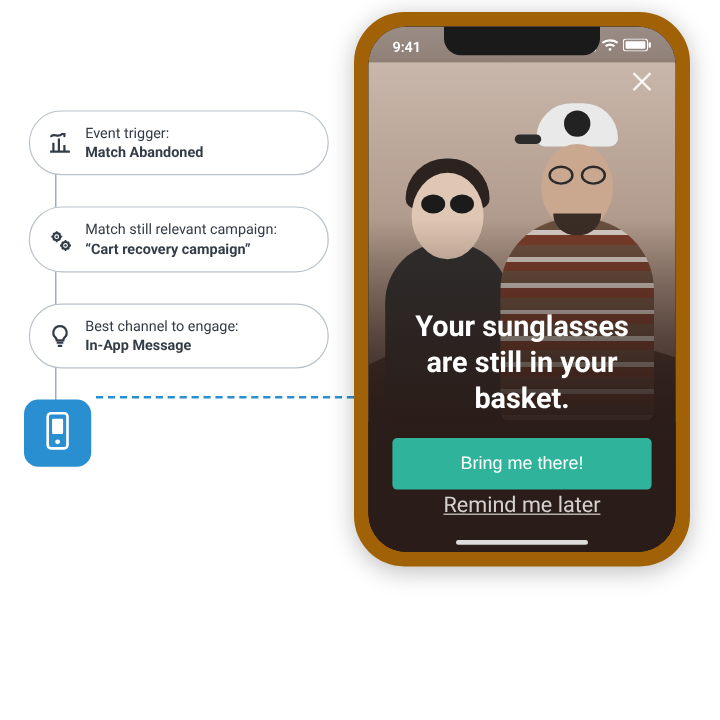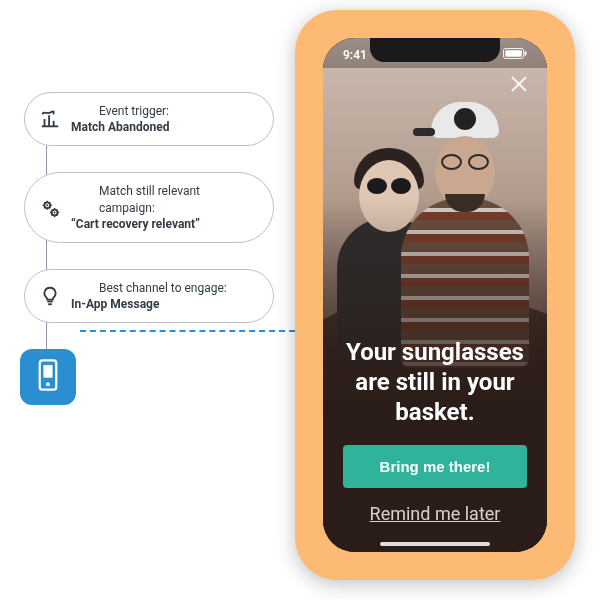--- a/index.html
+++ b/index.html
@@ -32,21 +32,21 @@
   }
   .pill .icon-slot {
     position: absolute;
     left: 14px;
     top: 50%;
     transform: translateY(-50%);
     width: 22px;
     height: 22px;
     color: #333c46;
   }
-  .pill .label { display: block; font-weight: 400; margin-left: 28px; }
+  .pill .label { display: block; font-weight: 400; }
   .pill .value { display: block; font-weight: 700; }
 
   
   .flow::before {
     content: "";
     position: absolute;
     left: 22px;
     top: 40px;
     bottom: 40px;
     width: 1px;
@@ -76,24 +76,24 @@
     height: 1px;
     border-top: 2px dashed #2a8fd1;
   }
 
   
   .phone {
     position: absolute;
     left: 295px;
     top: 10px;
     width: 280px;
-    height: 570px;
-    background: #fdba74;
+    height: 462px;
+    background: #a16207;
     border-radius: 42px;
-    padding: 28px;
+    padding: 12px;
     box-shadow: 0 4px 20px rgba(0,0,0,0.25);
   }
   .phone-inner {
     background: #000;
     border-radius: 32px;
     width: 100%;
     height: 100%;
     overflow: hidden;
     position: relative;
   }
@@ -321,26 +321,26 @@
     font-weight: 700;
     line-height: 1.25;
     margin-bottom: 18px;
   }
   .cta {
     display: block;
     width: 100%;
     background: #2fb39a;
     color: #fff;
     font-size: 15px;
-    font-weight: 700;
+    font-weight: 400;
     border: none;
     border-radius: 4px;
     padding: 13px 0;
     cursor: pointer;
-    margin-bottom: 15px;
+    margin-bottom: 3px;
   }
   .later {
     display: inline-block;
     color: rgba(255,255,255,0.8);
     font-size: 18px;
     text-decoration: underline;
     cursor: pointer;
   }
 
   .home-indicator {
@@ -384,21 +384,21 @@
           <path d="M5 0v2M5 8v2M0 5h2M8 5h2M1.8 1.8l1.4 1.4M6.8 6.8l1.4 1.4M8.2 1.8l-1.4 1.4M3.2 6.8l-1.4 1.4" stroke="currentColor" stroke-width="1.6"></path>
         </g>
         <g transform="translate(12,12)">
           <circle cx="5" cy="5" r="3.2" fill="none" stroke="currentColor" stroke-width="2"></circle>
           <circle cx="5" cy="5" r="1.1"></circle>
           <path d="M5 0v2M5 8v2M0 5h2M8 5h2M1.8 1.8l1.4 1.4M6.8 6.8l1.4 1.4M8.2 1.8l-1.4 1.4M3.2 6.8l-1.4 1.4" stroke="currentColor" stroke-width="1.6"></path>
         </g>
       </svg>
     </span>
     <span class="label">Match still relevant campaign:</span>
-    <span class="value">“Cart recovery relevant”</span>
+    <span class="value">“Cart recovery campaign”</span>
   </div>
 
   <div class="pill">
     <span class="icon-slot">
       <svg viewBox="0 0 24 24" fill="none" stroke="currentColor" stroke-width="2">
         <path d="M9 18h6"></path>
           <path d="M10 21h4"></path>
         <path d="M12 3a6 6 0 0 0-4 10.5c.8.8 1 1.7 1 2.5h6c0-.8.2-1.7 1-2.5A6 6 0 0 0 12 3z"></path>
       </svg>
     </span>

